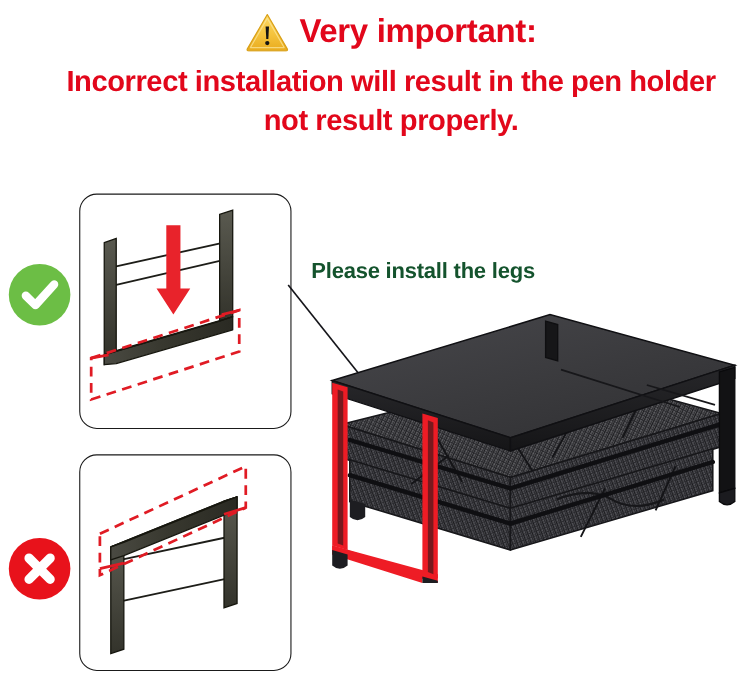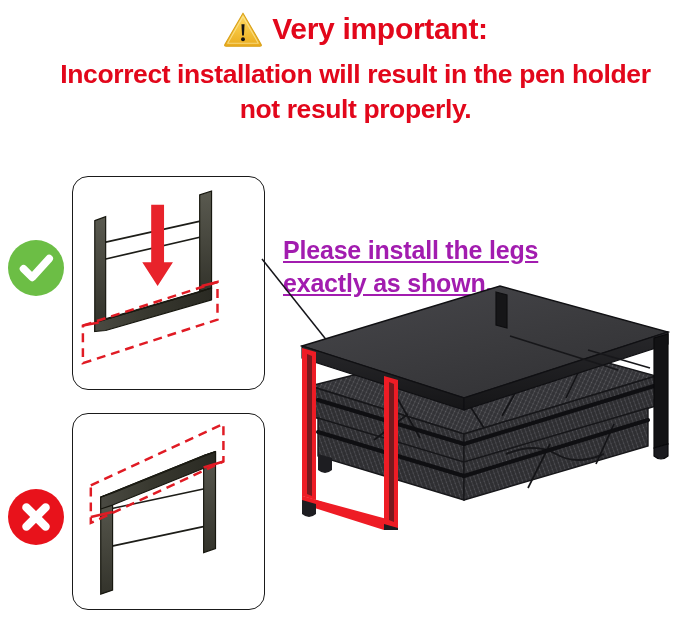--- a/index.html
+++ b/index.html
@@ -106,27 +106,26 @@
     height: 197px;
   }
   .panel svg { display: block; width: 100%; height: 100%; }
 
   
   #callout-text {
     position: absolute;
     left: 283px;
     top: 234px;
     width: 270px;
-    color: #a21caf;
-    font-size: 25px;
+    color: #14532d;
+    font-size: 20px;
     font-weight: bold;
     line-height: 1.31;
     letter-spacing: -0.2px;
     font-family: "Liberation Sans", sans-serif;
-    text-decoration: underline;
   }
   #callout-text .co-line { display: block; }
 
   
   #leader-line {
     position: absolute;
     left: 258px;
     top: 255px;
     width: 110px;
     height: 120px;
@@ -269,21 +268,20 @@
     </g>
     <g stroke="#e01b24" stroke-width="2.5" fill="none">
       <line x1="18" y1="104" x2="40" y2="99"></line>
       <line x1="132" y1="54" x2="152" y2="48"></line>
     </g>
   </svg>
 </div>
 
 <div id="callout-text">
   <span class="co-line">Please install the legs</span>
-  <span class="co-line">exactly as shown.</span>
 </div>
 
 <svg id="leader-line" viewBox="0 0 110 120">
   <line x1="4" y1="4" x2="74" y2="92" stroke="#15151a" stroke-width="1.5"></line>
 </svg>
 
 <div id="product-photo">
   <svg viewBox="0 0 391 262">
     <defs>
       <linearGradient id="topG" x1="0.1" y1="0" x2="0.9" y2="1">

